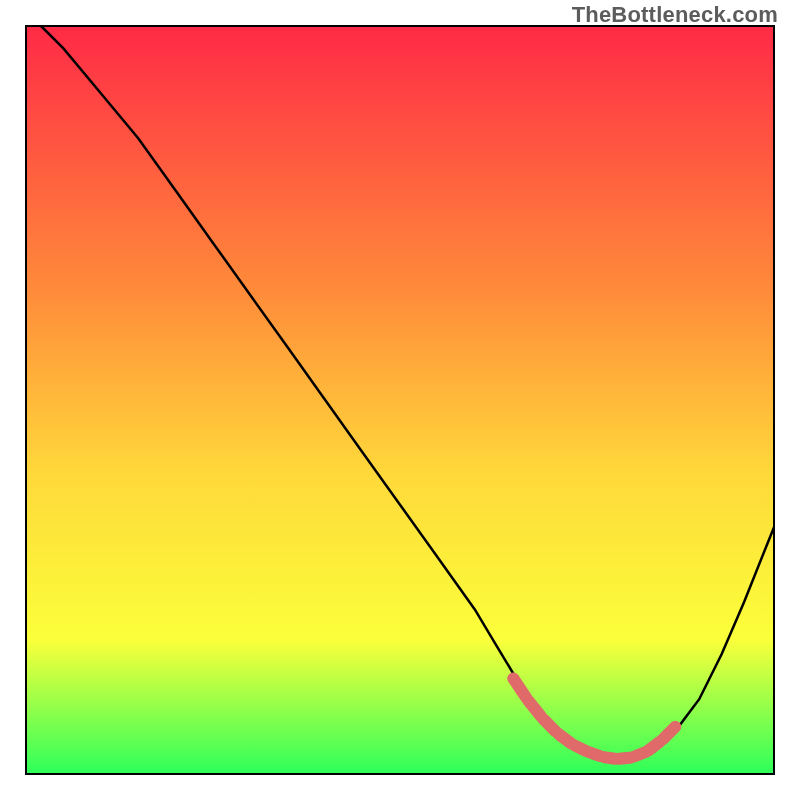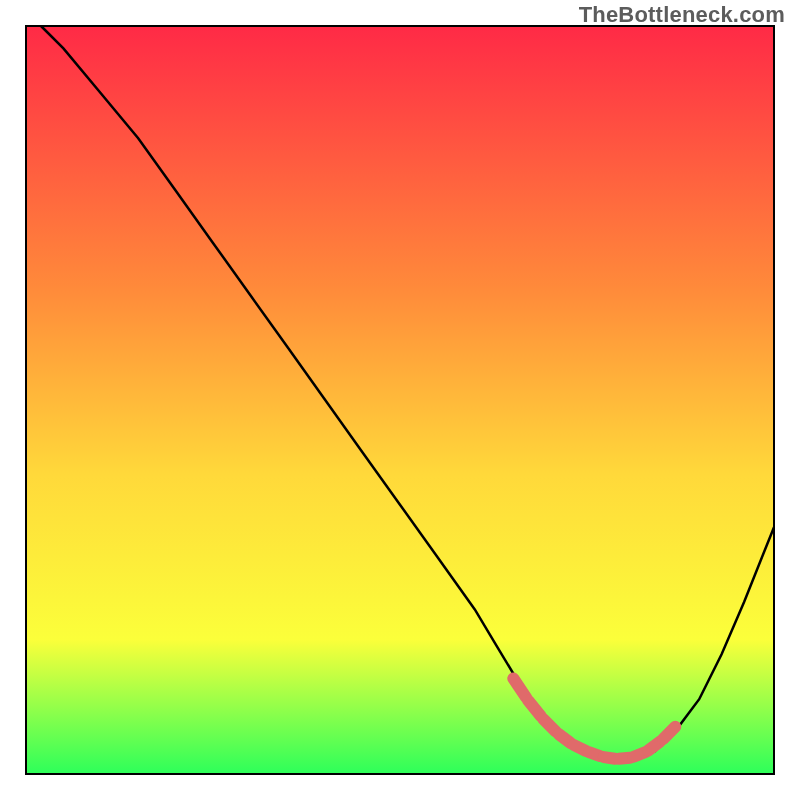--- a/index.html
+++ b/index.html
@@ -8,21 +8,20 @@
     width: 800px;
     height: 800px;
     overflow: hidden;
     background: #ffffff;
     font-family: Arial, Helvetica, sans-serif;
   }
   .wrap {
     position: relative;
     width: 788px;
     height: 800px;
-    padding-left: 7px;
   }
   .watermark {
     position: absolute;
     top: 2px;
     right: 10px;
     font-size: 22px;
     font-weight: 600;
     color: #5c5c5c;
     letter-spacing: 0.2px;
     z-index: 5;

